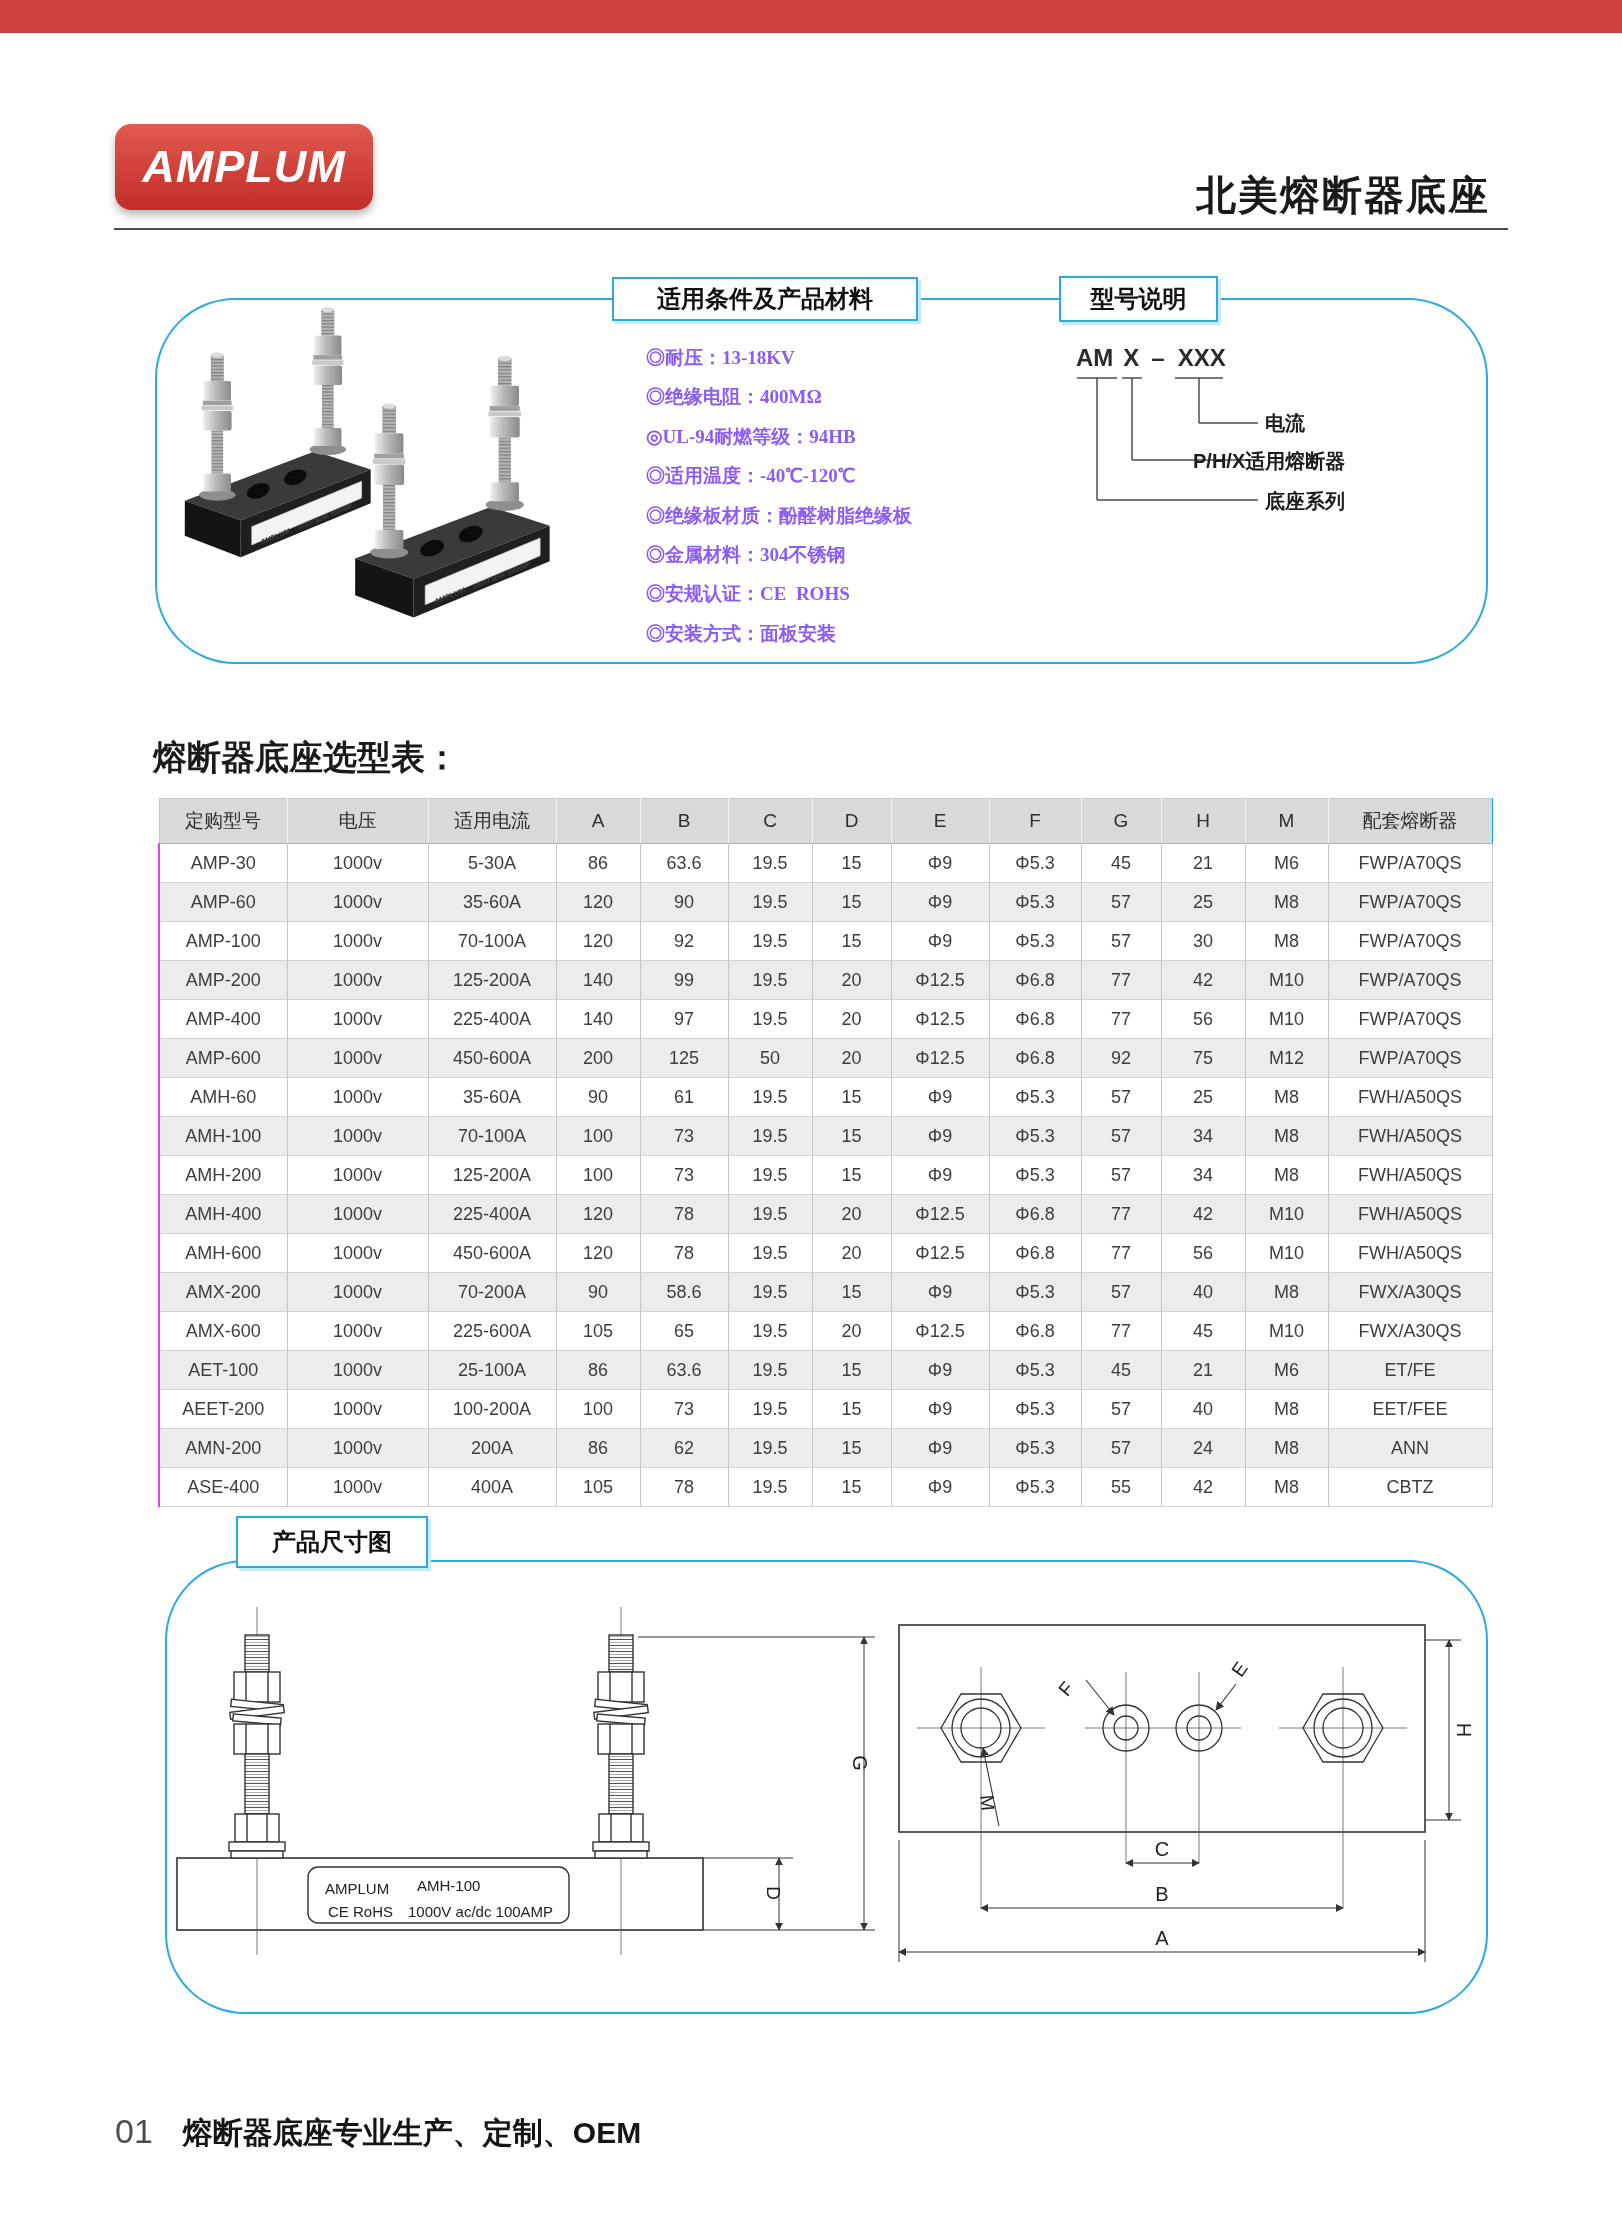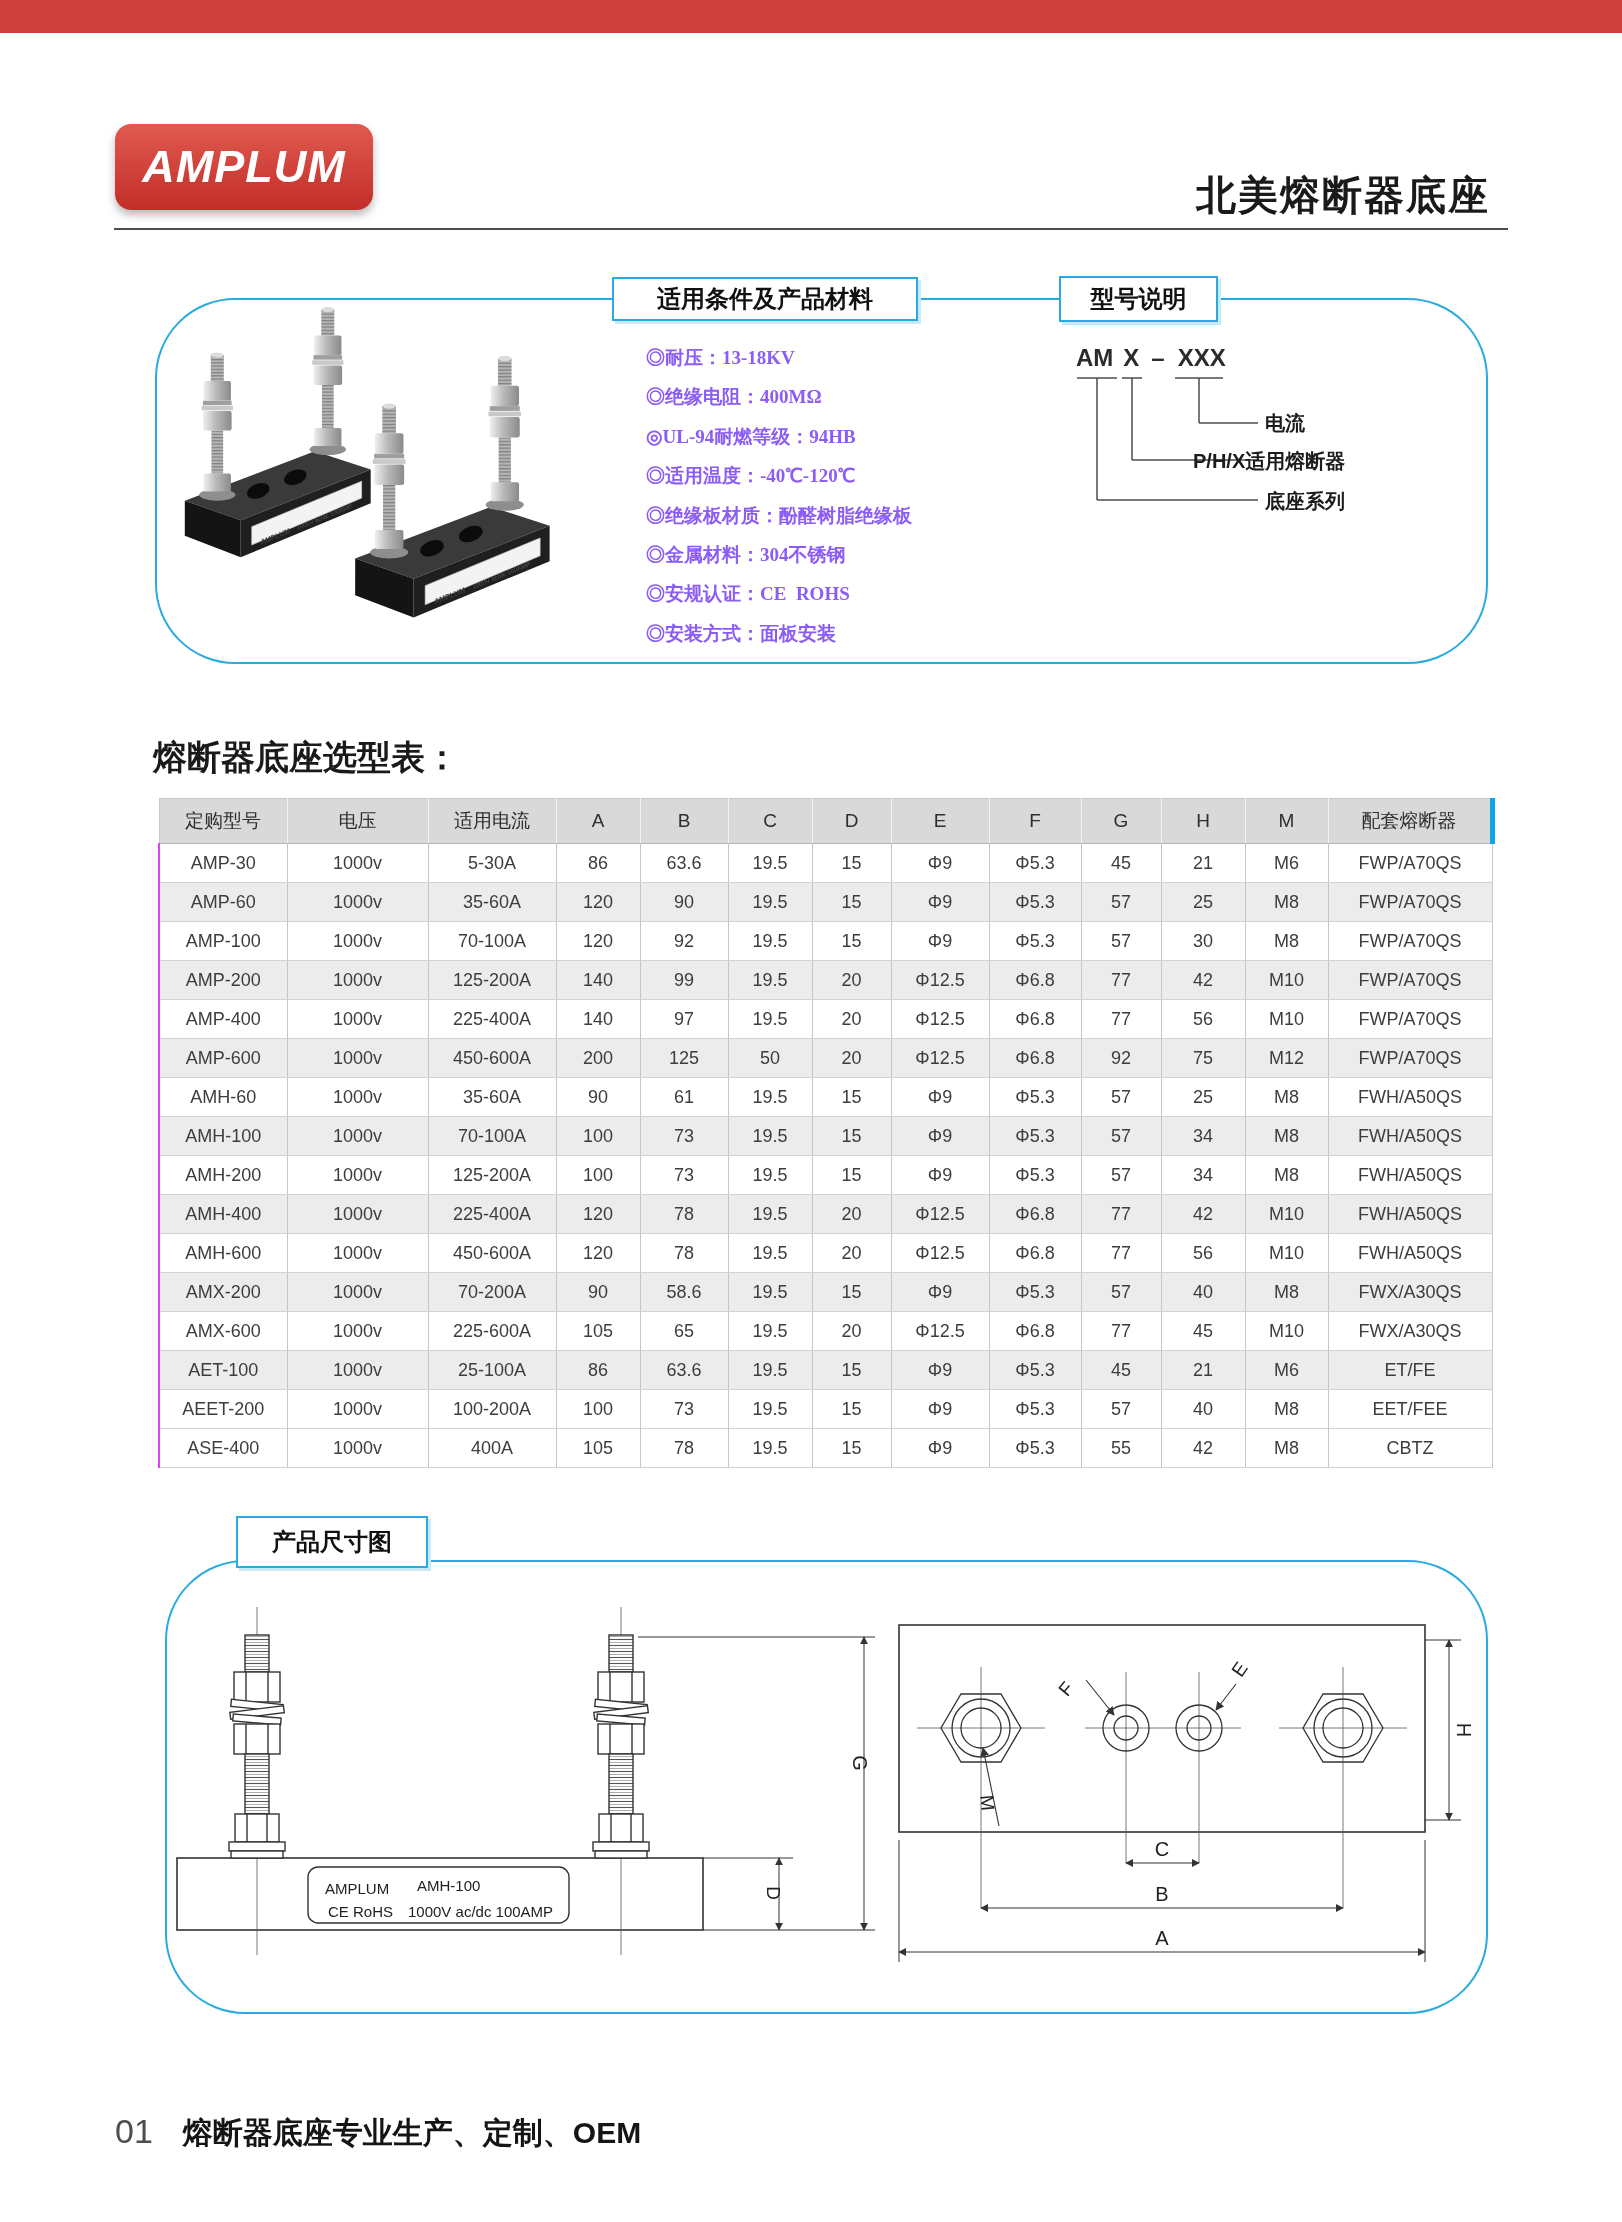--- a/index.html
+++ b/index.html
@@ -34,21 +34,21 @@
   .mc-x{margin-left:10px;} .mc-dash{margin-left:12px;} .mc-xxx{margin-left:13px;}
   .legend-label{font-size:20px;font-weight:bold;color:#1c1c1c;}
   .ll-current{left:1265px;top:410px;}
   .ll-fuse{left:1193px;top:448px;}
   .ll-series{left:1265px;top:488px;}
   
   .table-title{left:153px;top:735px;font-size:34px;font-weight:bold;}
   table.sel{position:absolute;left:158px;top:798px;width:1333px;border-collapse:collapse;table-layout:fixed;}
   table.sel th{height:42px;background:#d9d9d9;font-size:19px;font-weight:normal;color:#2e2e2e;
     border-right:1px solid #f2f2f2;border-bottom:1px solid #b5b5b5;border-top:1px solid #c9c9c9;}
-  table.sel th:last-child{border-right:5px solid #0ea5e9;}
+  table.sel th:last-child{border-right:1px solid #0ea5e9;}
   table.sel th:first-child{border-left:1px solid #c9c9c9;text-align:center;}
   table.sel td{height:38px;font-size:18px;color:#3d3d3d;text-align:center;vertical-align:middle;
     border-right:1px solid #c6c6c6;border-bottom:1px solid #d2d2d2;background:#fff;padding:0;}
   table.sel td:last-child{border-right:1px solid #c6c6c6;}
   table.sel td:first-child{border-left:2px solid #d946ef;}
   table.sel tr.alt td{background:#ececec;}
   
   .footer{left:115px;top:2112px;display:flex;align-items:baseline;gap:30px;}
   .footer .pno{font-size:34px;color:#4d4d4d;}
   .footer .ftext{font-size:30px;font-weight:bold;color:#151515;}
@@ -414,20 +414,35 @@
         <td>73</td>
         <td>19.5</td>
         <td>15</td>
         <td>Φ9</td>
         <td>Φ5.3</td>
         <td>57</td>
         <td>40</td>
         <td>M8</td>
         <td>EET/FEE</td>
       </tr>
+      <tr class="alt">
+        <td>AMN-200</td>
+        <td>1000v</td>
+        <td>200A</td>
+        <td>86</td>
+        <td>62</td>
+        <td>19.5</td>
+        <td>15</td>
+        <td>Φ9</td>
+        <td>Φ5.3</td>
+        <td>57</td>
+        <td>24</td>
+        <td>M8</td>
+        <td>ANN</td>
+      </tr>
       <tr>
         <td>ASE-400</td>
         <td>1000v</td>
         <td>400A</td>
         <td>105</td>
         <td>78</td>
         <td>19.5</td>
         <td>15</td>
         <td>Φ9</td>
         <td>Φ5.3</td>

